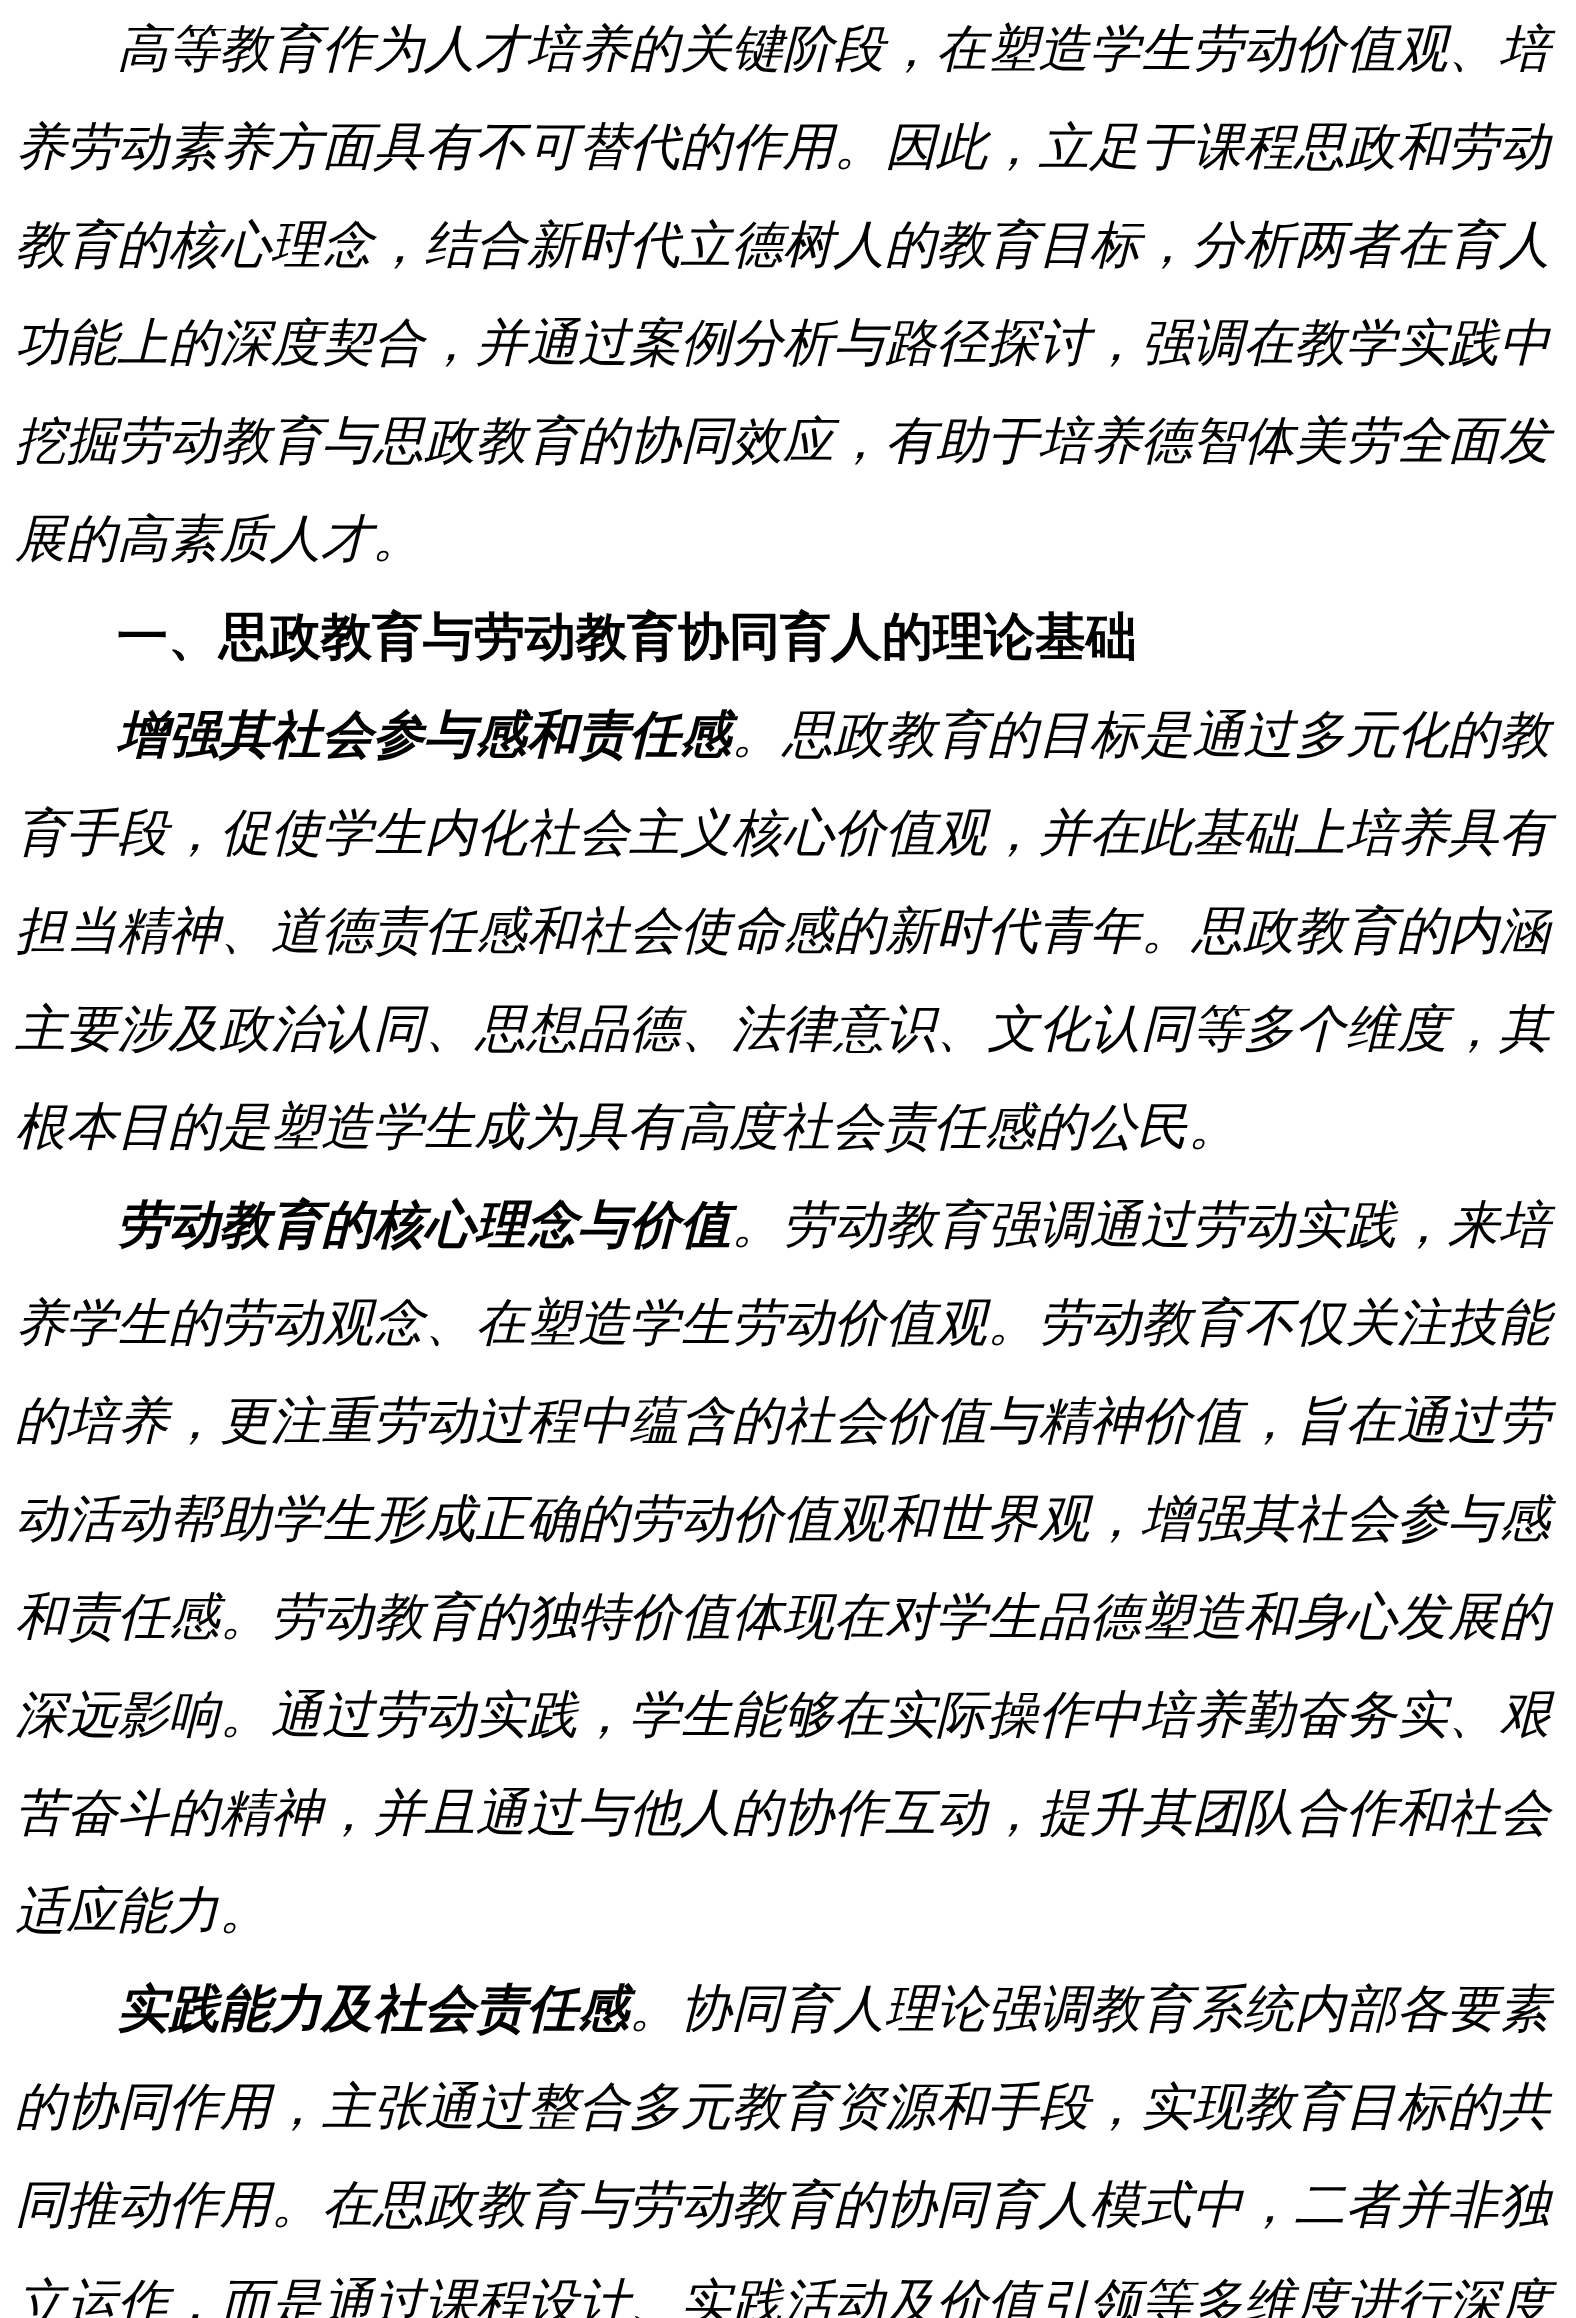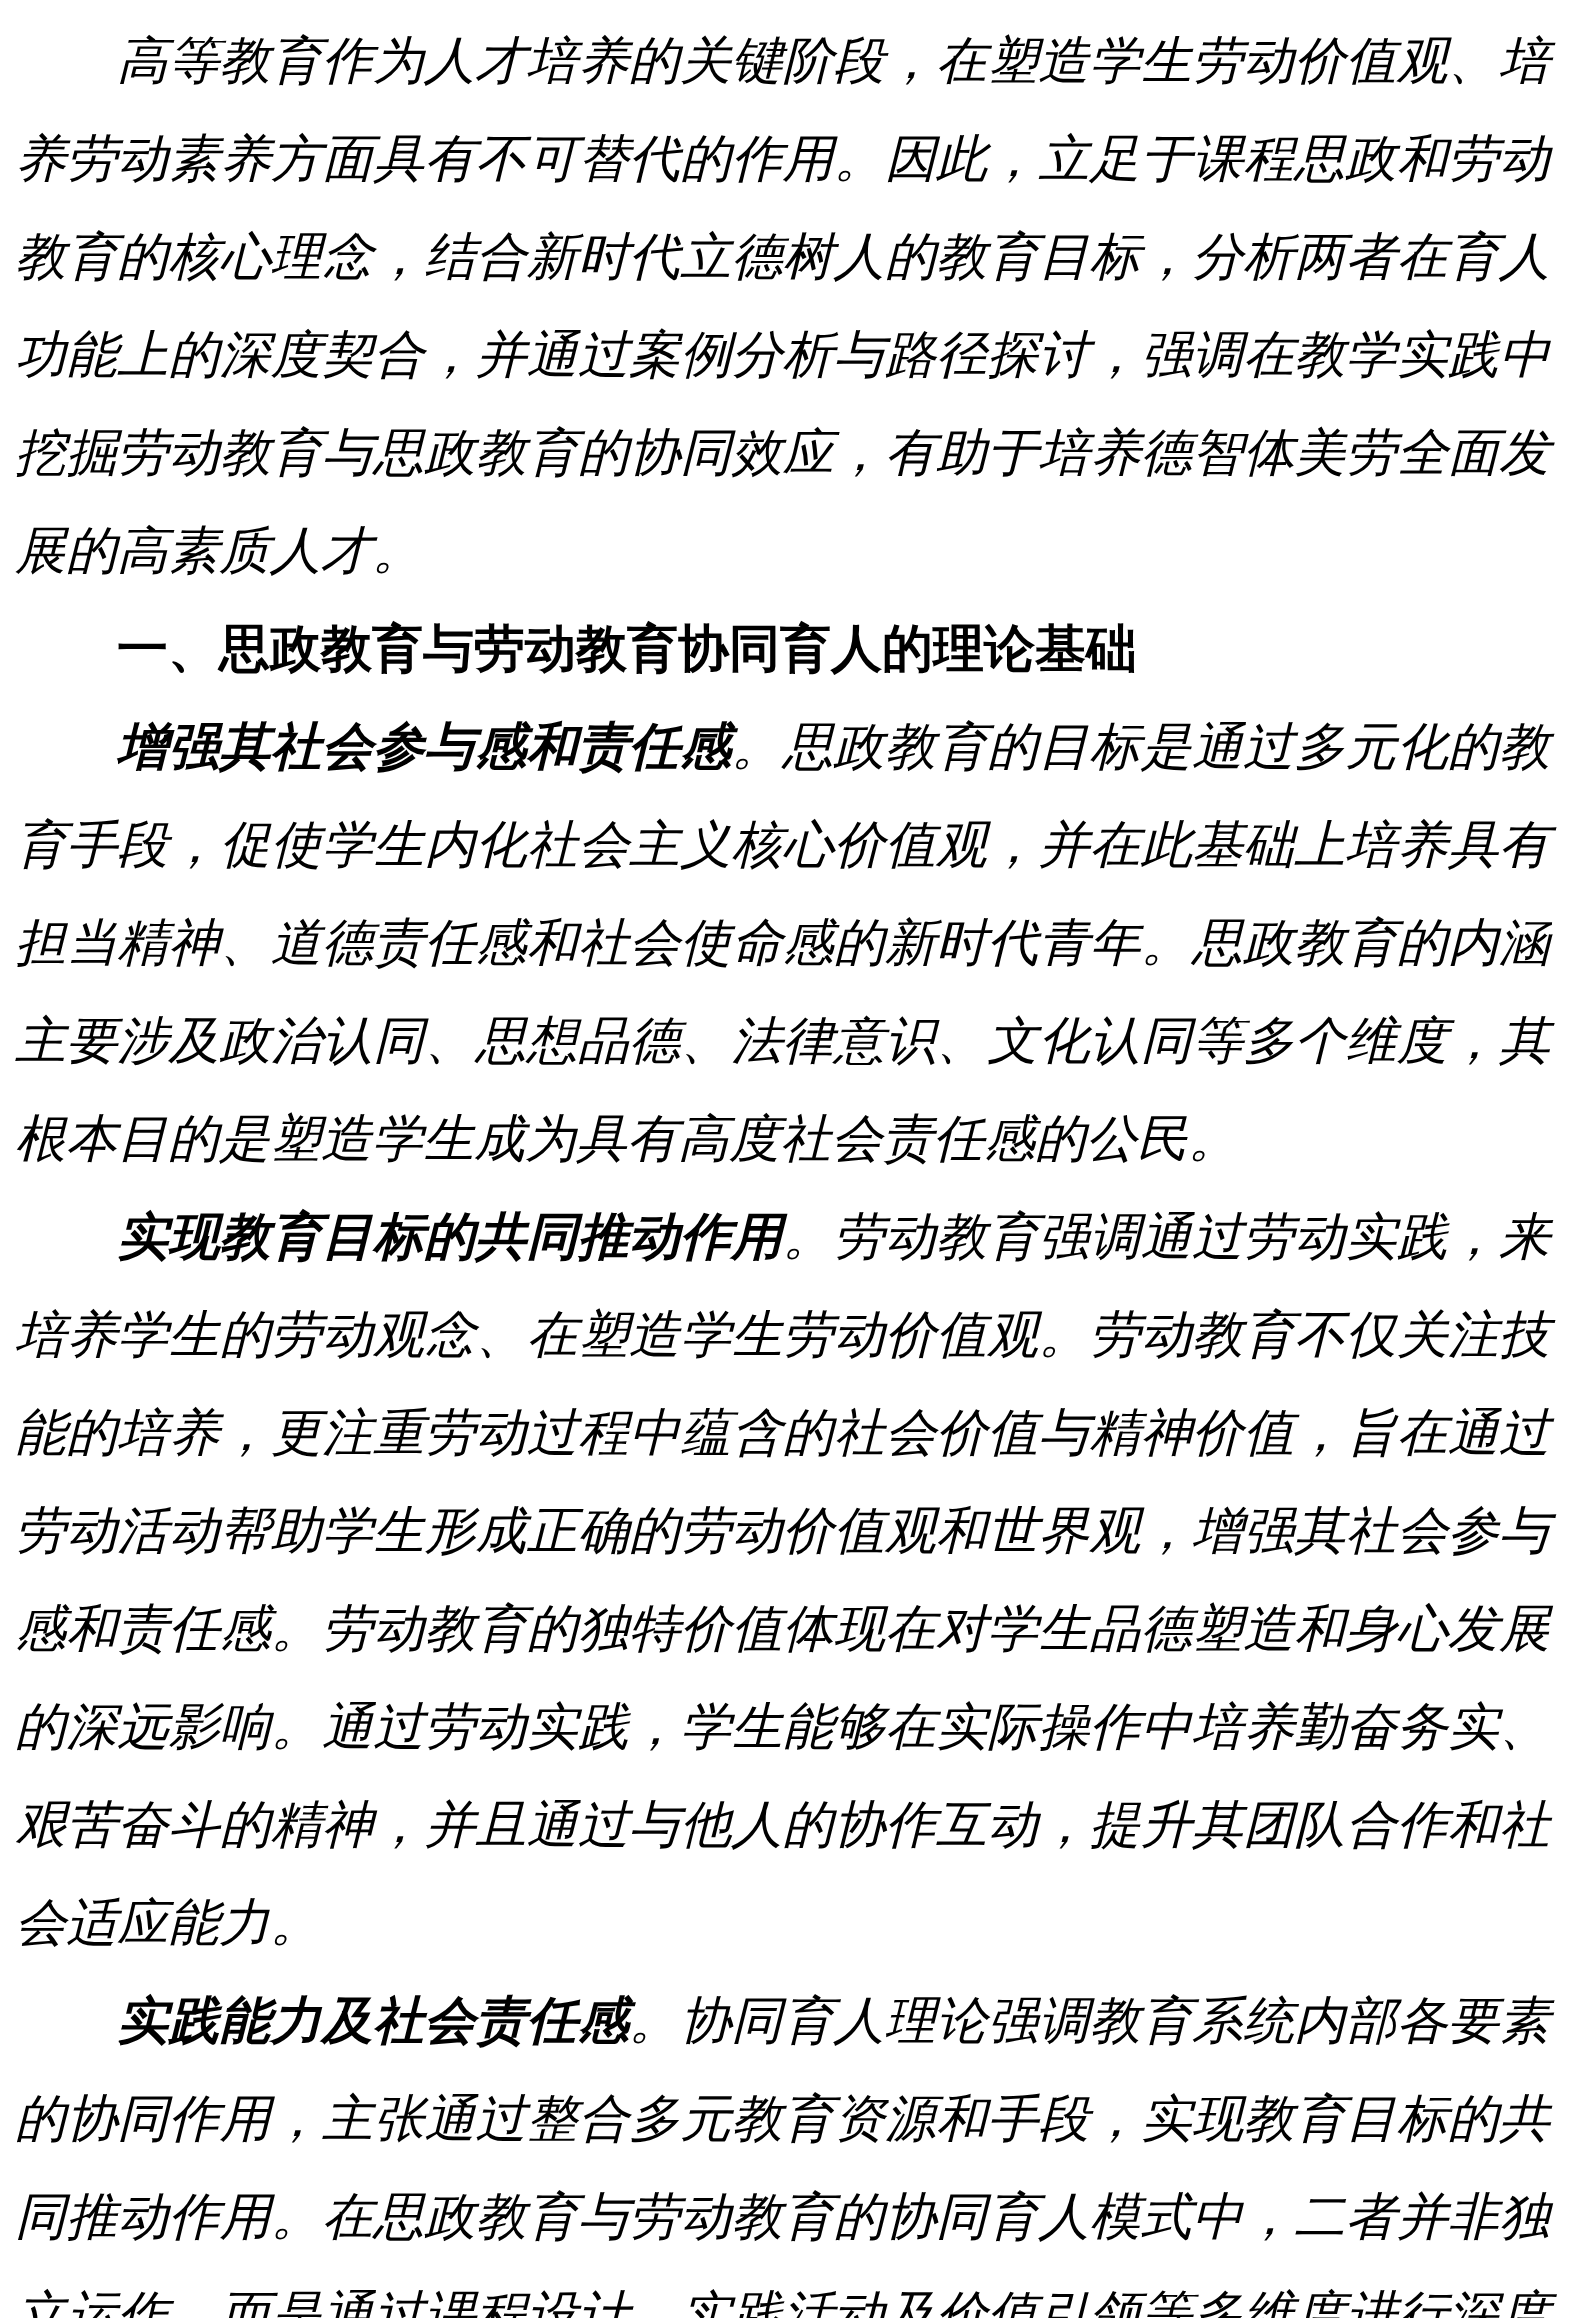--- a/index.html
+++ b/index.html
@@ -7,21 +7,21 @@
     padding: 0;
     background: #ffffff;
   }
   .page {
     position: relative;
     width: 1577px;
     height: 2319px;
     background: #ffffff;
     overflow: hidden;
     box-sizing: border-box;
-    padding: 12px 0 0 15px;
+    padding: 0 0 0 15px;
   }
   .doc {
     width: 1535px;
     color: #000000;
   }
   .doc p {
     margin: 0;
     padding: 0;
     font-size: 51px;
     line-height: 98px;
@@ -46,17 +46,17 @@
   }
 </style>
 </head>
 <body>
 
 <div class="page">
   <div class="doc">
       <p class="paragraph"><span class="run">高等教育作为人才培养的关键阶段，在塑造学生劳动价值观、培养劳动素养方面具有不可替代的作用。因此，立足于课程思政和劳动教育的核心理念，结合新时代立德树人的教育目标，分析两者在育人功能上的深度契合，并通过案例分析与路径探讨，强调在教学实践中挖掘劳动教育与思政教育的协同效应，有助于培养德智体美劳全面发展的高素质人才。</span></p>
       <p class="heading"><span class="run bold">一、思政教育与劳动教育协同育人的理论基础</span></p>
       <p class="paragraph"><span class="run bold">增强其社会参与感和责任感</span><span class="run">。思政教育的目标是通过多元化的教育手段，促使学生内化社会主义核心价值观，并在此基础上培养具有担当精神、道德责任感和社会使命感的新时代青年。思政教育的内涵主要涉及政治认同、思想品德、法律意识、文化认同等多个维度，其根本目的是塑造学生成为具有高度社会责任感的公民。</span></p>
-      <p class="paragraph"><span class="run bold">实现教育目标的共同推动作用</span><span class="run">。劳动教育强调通过劳动实践，来培养学生的劳动观念、在塑造学生劳动价值观。劳动教育不仅关注技能的培养，更注重劳动过程中蕴含的社会价值与精神价值，旨在通过劳动活动帮助学生形成正确的劳动价值观和世界观，增强其社会参与感和责任感。劳动教育的独特价值体现在对学生品德塑造和身心发展的深远影响。通过劳动实践，学生能够在实际操作中培养勤奋务实、艰苦奋斗的精神，并且通过与他人的协作互动，提升其团队合作和社会适应能力。</span></p>
+      <p class="paragraph"><span class="run bold">劳动教育的核心理念与价值</span><span class="run">。劳动教育强调通过劳动实践，来培养学生的劳动观念、在塑造学生劳动价值观。劳动教育不仅关注技能的培养，更注重劳动过程中蕴含的社会价值与精神价值，旨在通过劳动活动帮助学生形成正确的劳动价值观和世界观，增强其社会参与感和责任感。劳动教育的独特价值体现在对学生品德塑造和身心发展的深远影响。通过劳动实践，学生能够在实际操作中培养勤奋务实、艰苦奋斗的精神，并且通过与他人的协作互动，提升其团队合作和社会适应能力。</span></p>
       <p class="paragraph"><span class="run bold">实践能力及社会责任感</span><span class="run">。协同育人理论强调教育系统内部各要素的协同作用，主张通过整合多元教育资源和手段，实现教育目标的共同推动作用。在思政教育与劳动教育的协同育人模式中，二者并非独立运作，而是通过课程设计、实践活动及价值引领等多维度进行深度融</span></p>
     </div>
 </div>
 
 
 </body></html>

